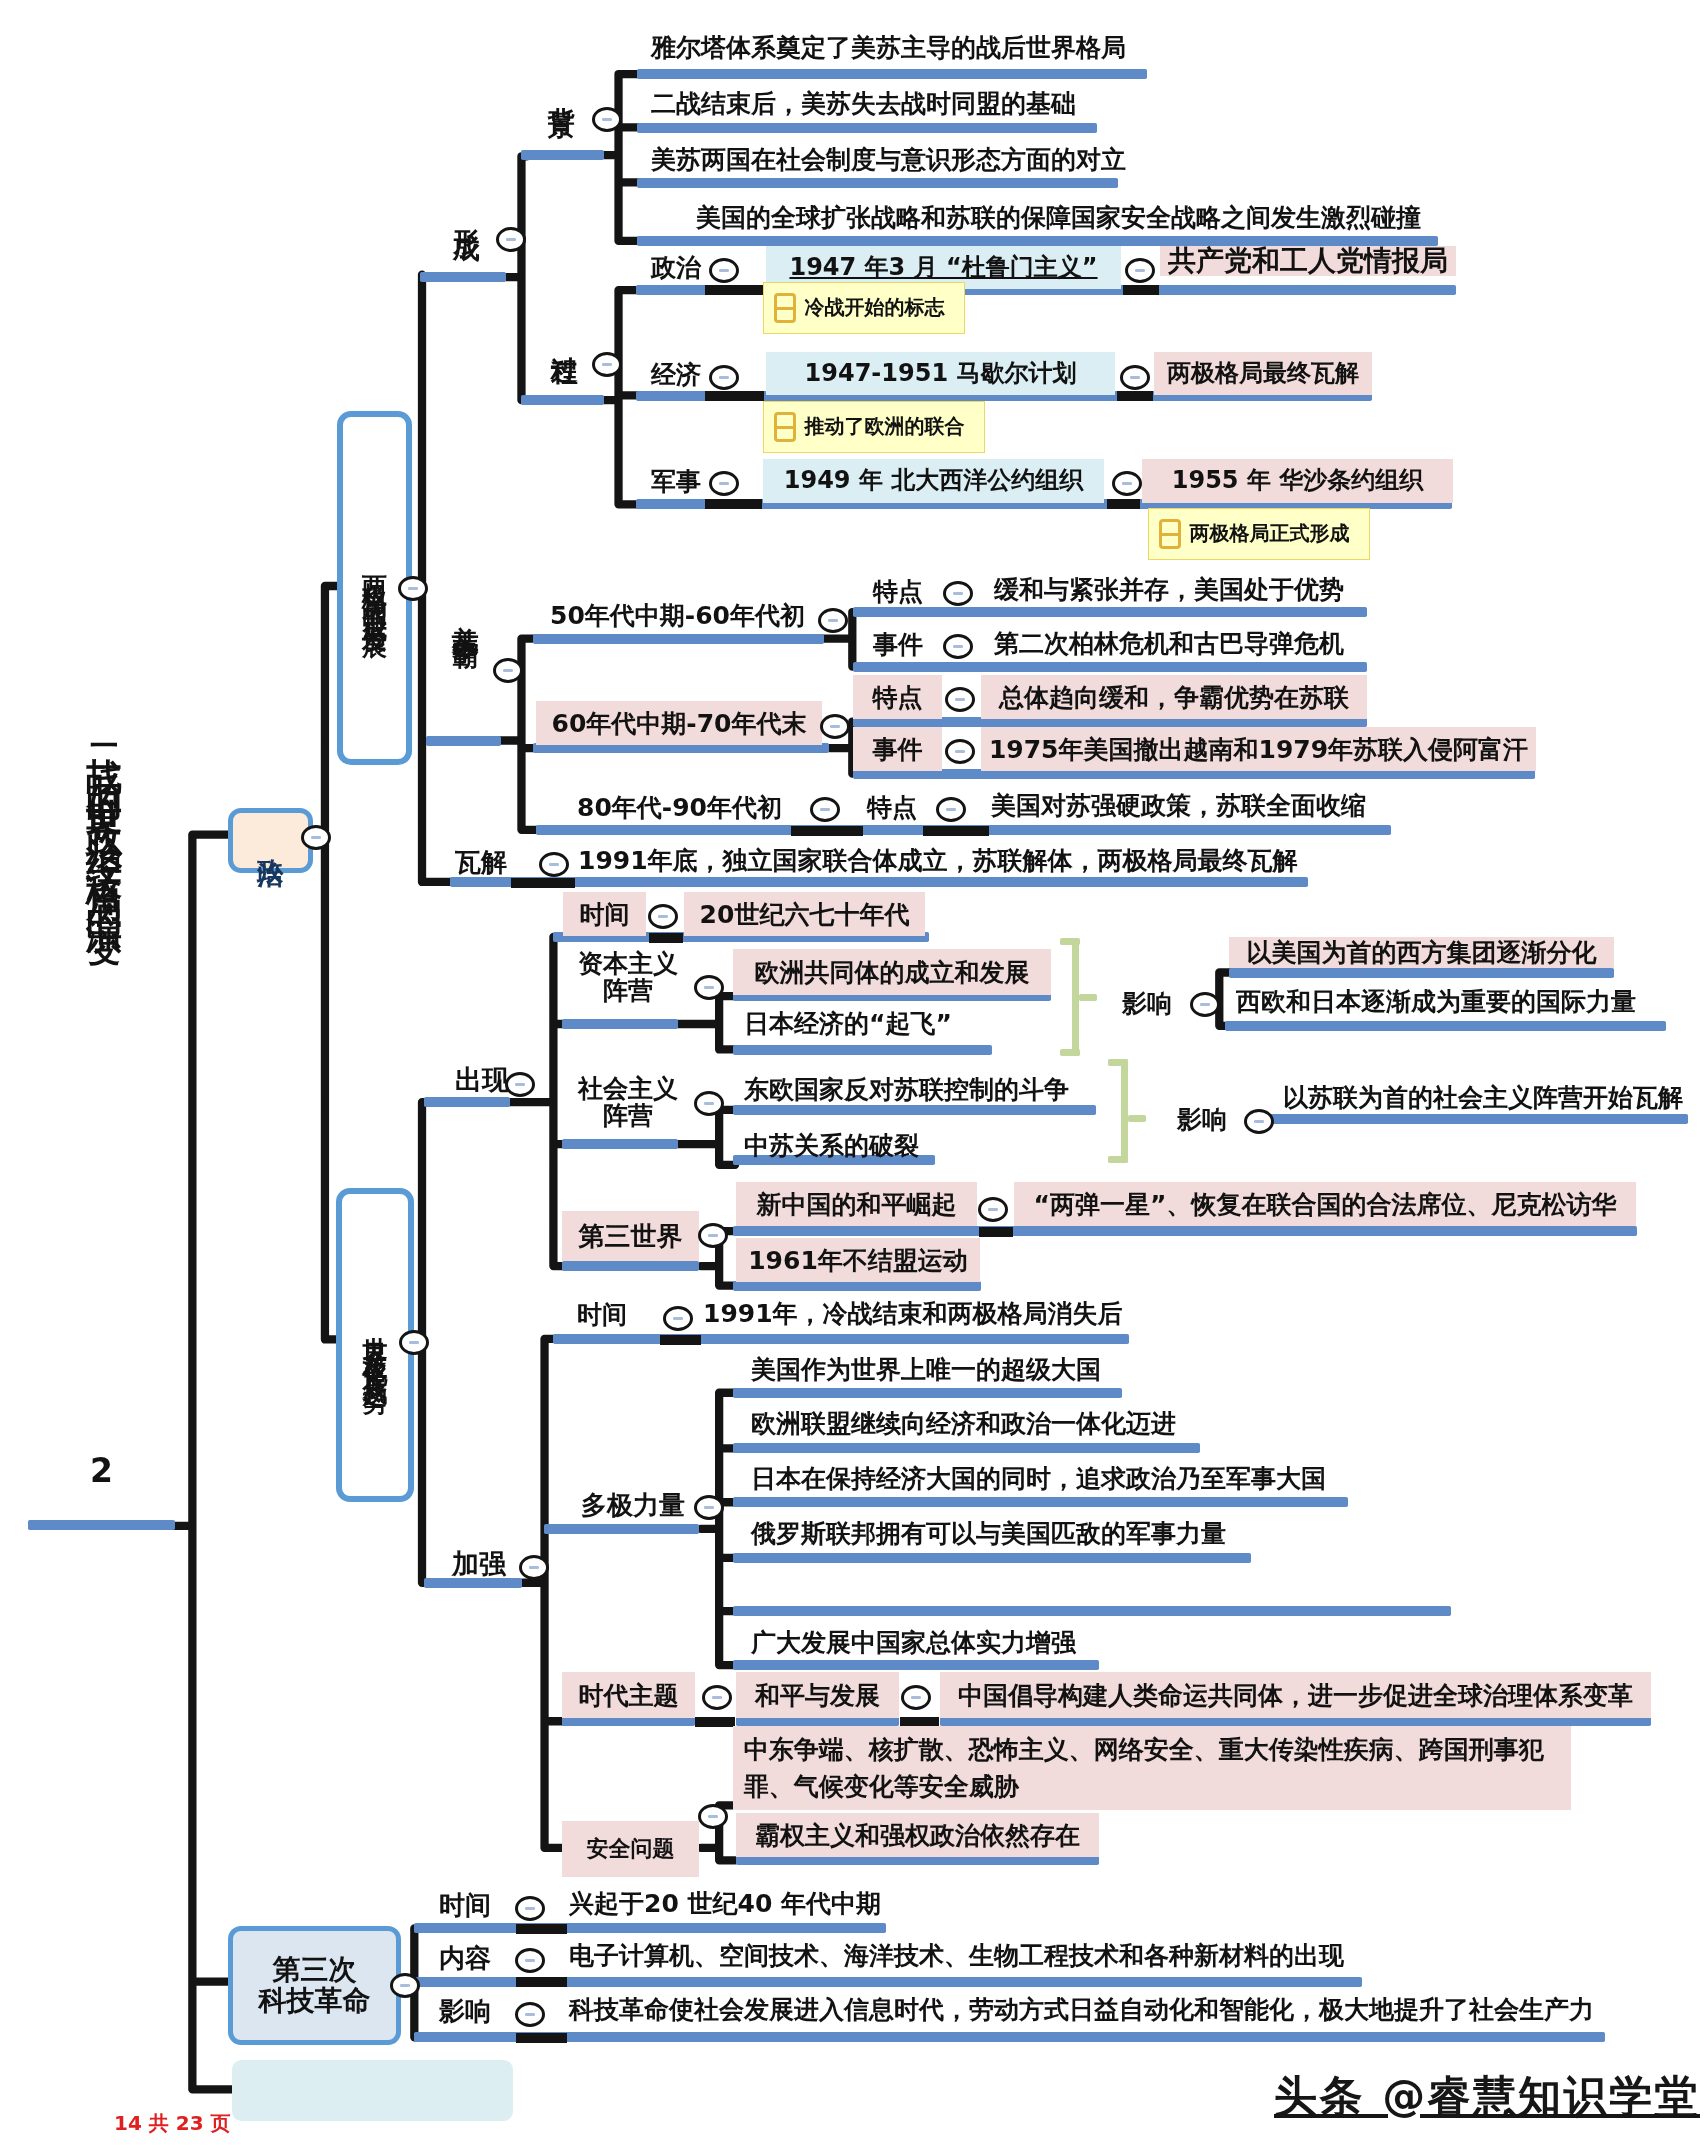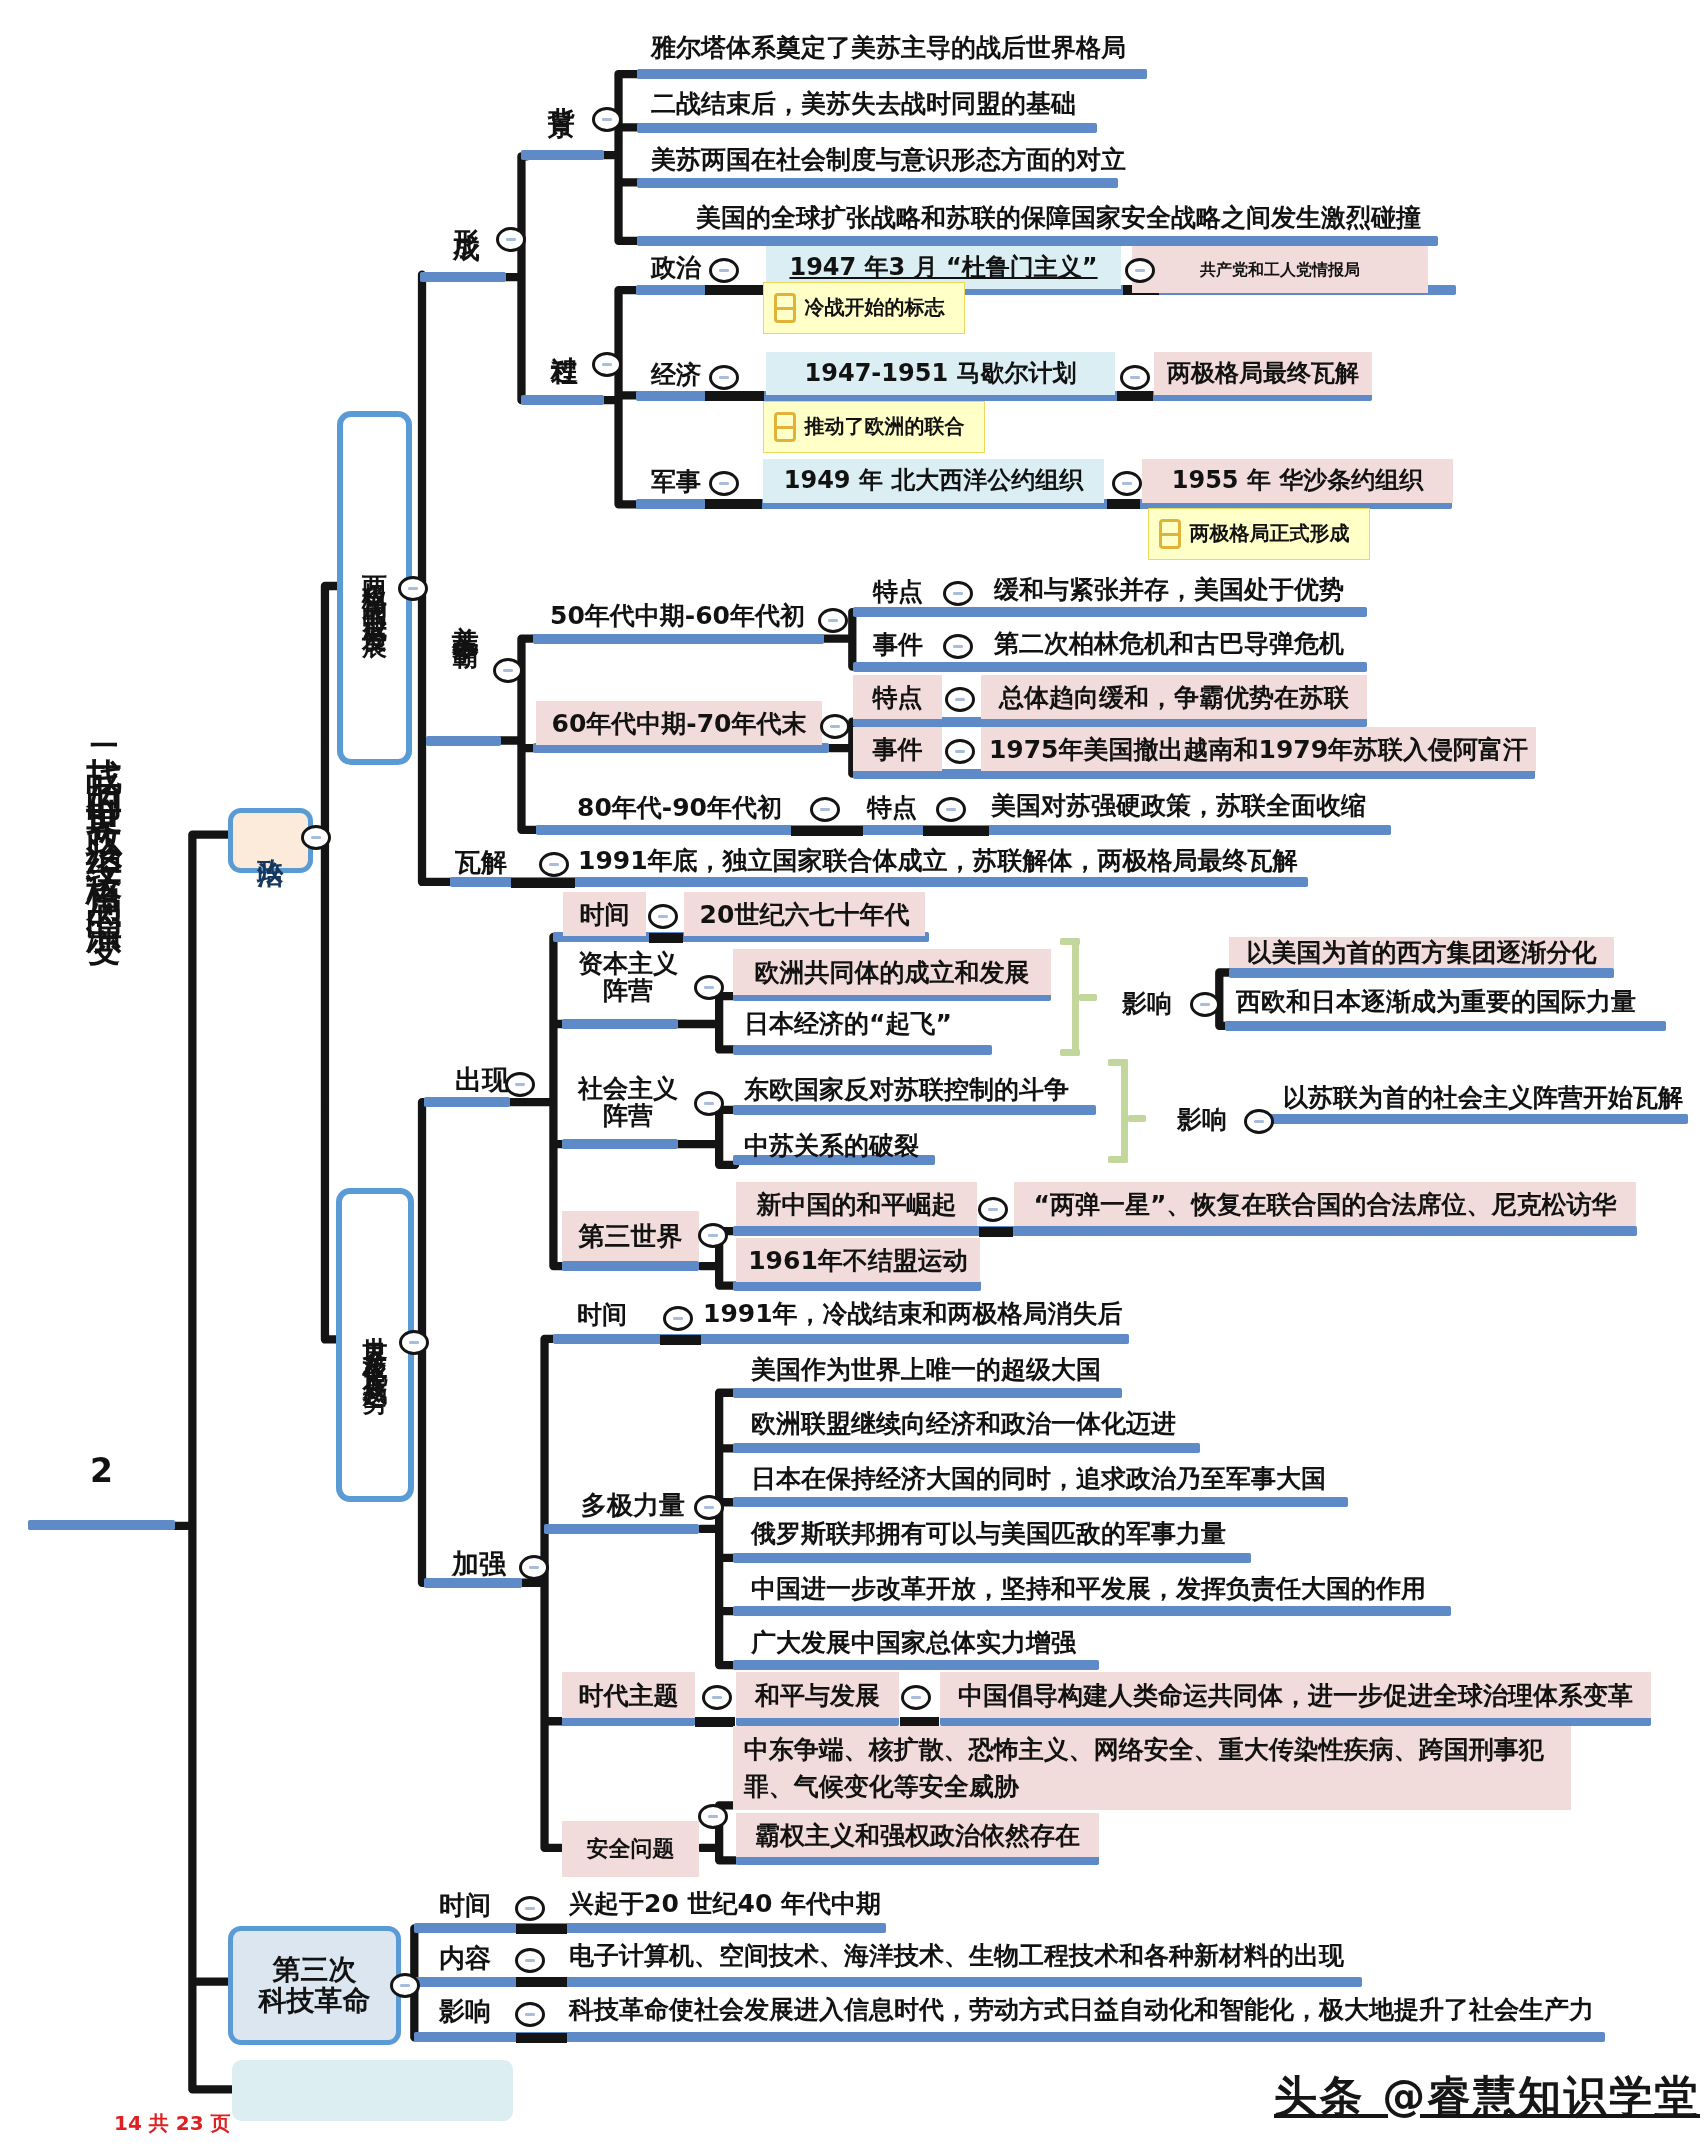--- a/index.html
+++ b/index.html
@@ -272,21 +272,21 @@
     <div class="node topic vert" style="left: 336px; top: 1188px; width: 66px; height: 302px; font-size: 25px; letter-spacing: 6.5px;">世界多极化发展趋势</div>
     <div class="node t vert" style="left: 452px; top: 208px; font-size: 27px; letter-spacing: 4.7px;">形成</div>
     <div class="node t vert" style="left: 547px; top: 85px; font-size: 27px; letter-spacing: 4.7px;">背景</div>
     <div class="node t" style="left: 651px; top: 34px; font-size: 25px;">雅尔塔体系奠定了美苏主导的战后世界格局</div>
     <div class="node t" style="left: 651px; top: 90px; font-size: 25px;">二战结束后，美苏失去战时同盟的基础</div>
     <div class="node t" style="left: 651px; top: 146px; font-size: 25px;">美苏两国在社会制度与意识形态方面的对立</div>
     <div class="node t" style="left: 651px; top: 204px; font-size: 25px; margin-left: 45px;">美国的全球扩张战略和苏联的保障国家安全战略之间发生激烈碰撞</div>
     <div class="node t vert" style="left: 550px; top: 335px; font-size: 27px; letter-spacing: 4.7px;">过程</div>
     <div class="node t" style="left: 651px; top: 254px; font-size: 25px;">政治</div>
     <div class="node box bluebox" style="left: 766px; top: 246px; width: 355px; height: 43px; font-size: 24px; text-decoration: underline;">1947 年3 月 “杜鲁门主义”</div>
-    <div class="node box pinkbox" style="left: 1132px; top: 246px; width: 296px; height: 47px; font-size: 16px;">共产党和工人党情报局</div>
+    <div class="node box pinkbox" style="left: 1160px; top: 246px; width: 296px; height: 30px; font-size: 28px;">共产党和工人党情报局</div>
     <div class="node note" style="left: 763px; top: 282px; width: 181px; height: 50px; font-size: 20px;">
       <span class="nicon"></span>
       <span>冷战开始的标志</span>
     </div>
     <div class="node t" style="left: 651px; top: 361px; font-size: 25px;">经济</div>
     <div class="node box bluebox" style="left: 766px; top: 352px; width: 349px; height: 43px; font-size: 24px;">1947-1951 马歇尔计划</div>
     <div class="node box pinkbox" style="left: 1154px; top: 352px; width: 218px; height: 43px; font-size: 24px;">两极格局最终瓦解</div>
     <div class="node note" style="left: 763px; top: 401px; width: 201px; height: 50px; font-size: 20px;">
       <span class="nicon"></span>
       <span>推动了欧洲的联合</span>
@@ -335,21 +335,20 @@
     <div class="node box pinkbox" style="left: 1014px; top: 1182px; width: 622px; height: 44px; font-size: 25px;">“两弹一星”、恢复在联合国的合法席位、尼克松访华</div>
     <div class="node box pinkbox" style="left: 736px; top: 1238px; width: 244px; height: 44px; font-size: 25px;">1961年不结盟运动</div>
     <div class="node t" style="left: 577px; top: 1301px; font-size: 25px;">时间</div>
     <div class="node t" style="left: 703px; top: 1300px; font-size: 25px;">1991年，冷战结束和两极格局消失后</div>
     <div class="node t" style="left: 452px; top: 1549px; font-size: 27px;">加强</div>
     <div class="node t" style="left: 751px; top: 1356px; font-size: 25px;">美国作为世界上唯一的超级大国</div>
     <div class="node t" style="left: 751px; top: 1410px; font-size: 25px;">欧洲联盟继续向经济和政治一体化迈进</div>
     <div class="node t" style="left: 751px; top: 1465px; font-size: 25px;">日本在保持经济大国的同时，追求政治乃至军事大国</div>
     <div class="node t" style="left: 581px; top: 1491px; font-size: 26px;">多极力量</div>
     <div class="node t" style="left: 751px; top: 1520px; font-size: 25px;">俄罗斯联邦拥有可以与美国匹敌的军事力量</div>
-    <div class="node t" style="left: 751px; top: 1575px; font-size: 25px;">中国进一步改革开放，坚持和平发展，发挥负责任大国的作用</div>
     <div class="node t" style="left: 751px; top: 1629px; font-size: 25px;">广大发展中国家总体实力增强</div>
     <div class="node box pinkbox" style="left: 562px; top: 1672px; width: 133px; height: 46px; font-size: 25px;">时代主题</div>
     <div class="node box pinkbox" style="left: 736px; top: 1672px; width: 163px; height: 46px; font-size: 25px;">和平与发展</div>
     <div class="node box pinkbox" style="left: 940px; top: 1672px; width: 711px; height: 46px; font-size: 25px;">中国倡导构建人类命运共同体，进一步促进全球治理体系变革</div>
     <div class="node box pinkbox wrapbox" style="left: 733px; top: 1726px; width: 817px; height: 77px; font-size: 25px; padding: 3.6px 10.7px;">中东争端、核扩散、恐怖主义、网络安全、重大传染性疾病、跨国刑事犯罪、气候变化等安全威胁</div>
     <div class="node box pinkbox" style="left: 562px; top: 1786px; width: 137px; height: 56px; font-size: 22px; margin-top: 35px;">安全问题</div>
     <div class="node box pinkbox" style="left: 736px; top: 1813px; width: 363px; height: 44px; font-size: 25px;">霸权主义和强权政治依然存在</div>
     <div class="node hubtech multi" style="left: 228px; top: 1926px; width: 163px; height: 109px; font-size: 28px;">第三次
 科技革命</div>
     <div class="node t" style="left: 439px; top: 1891px; font-size: 26px;">时间</div>

